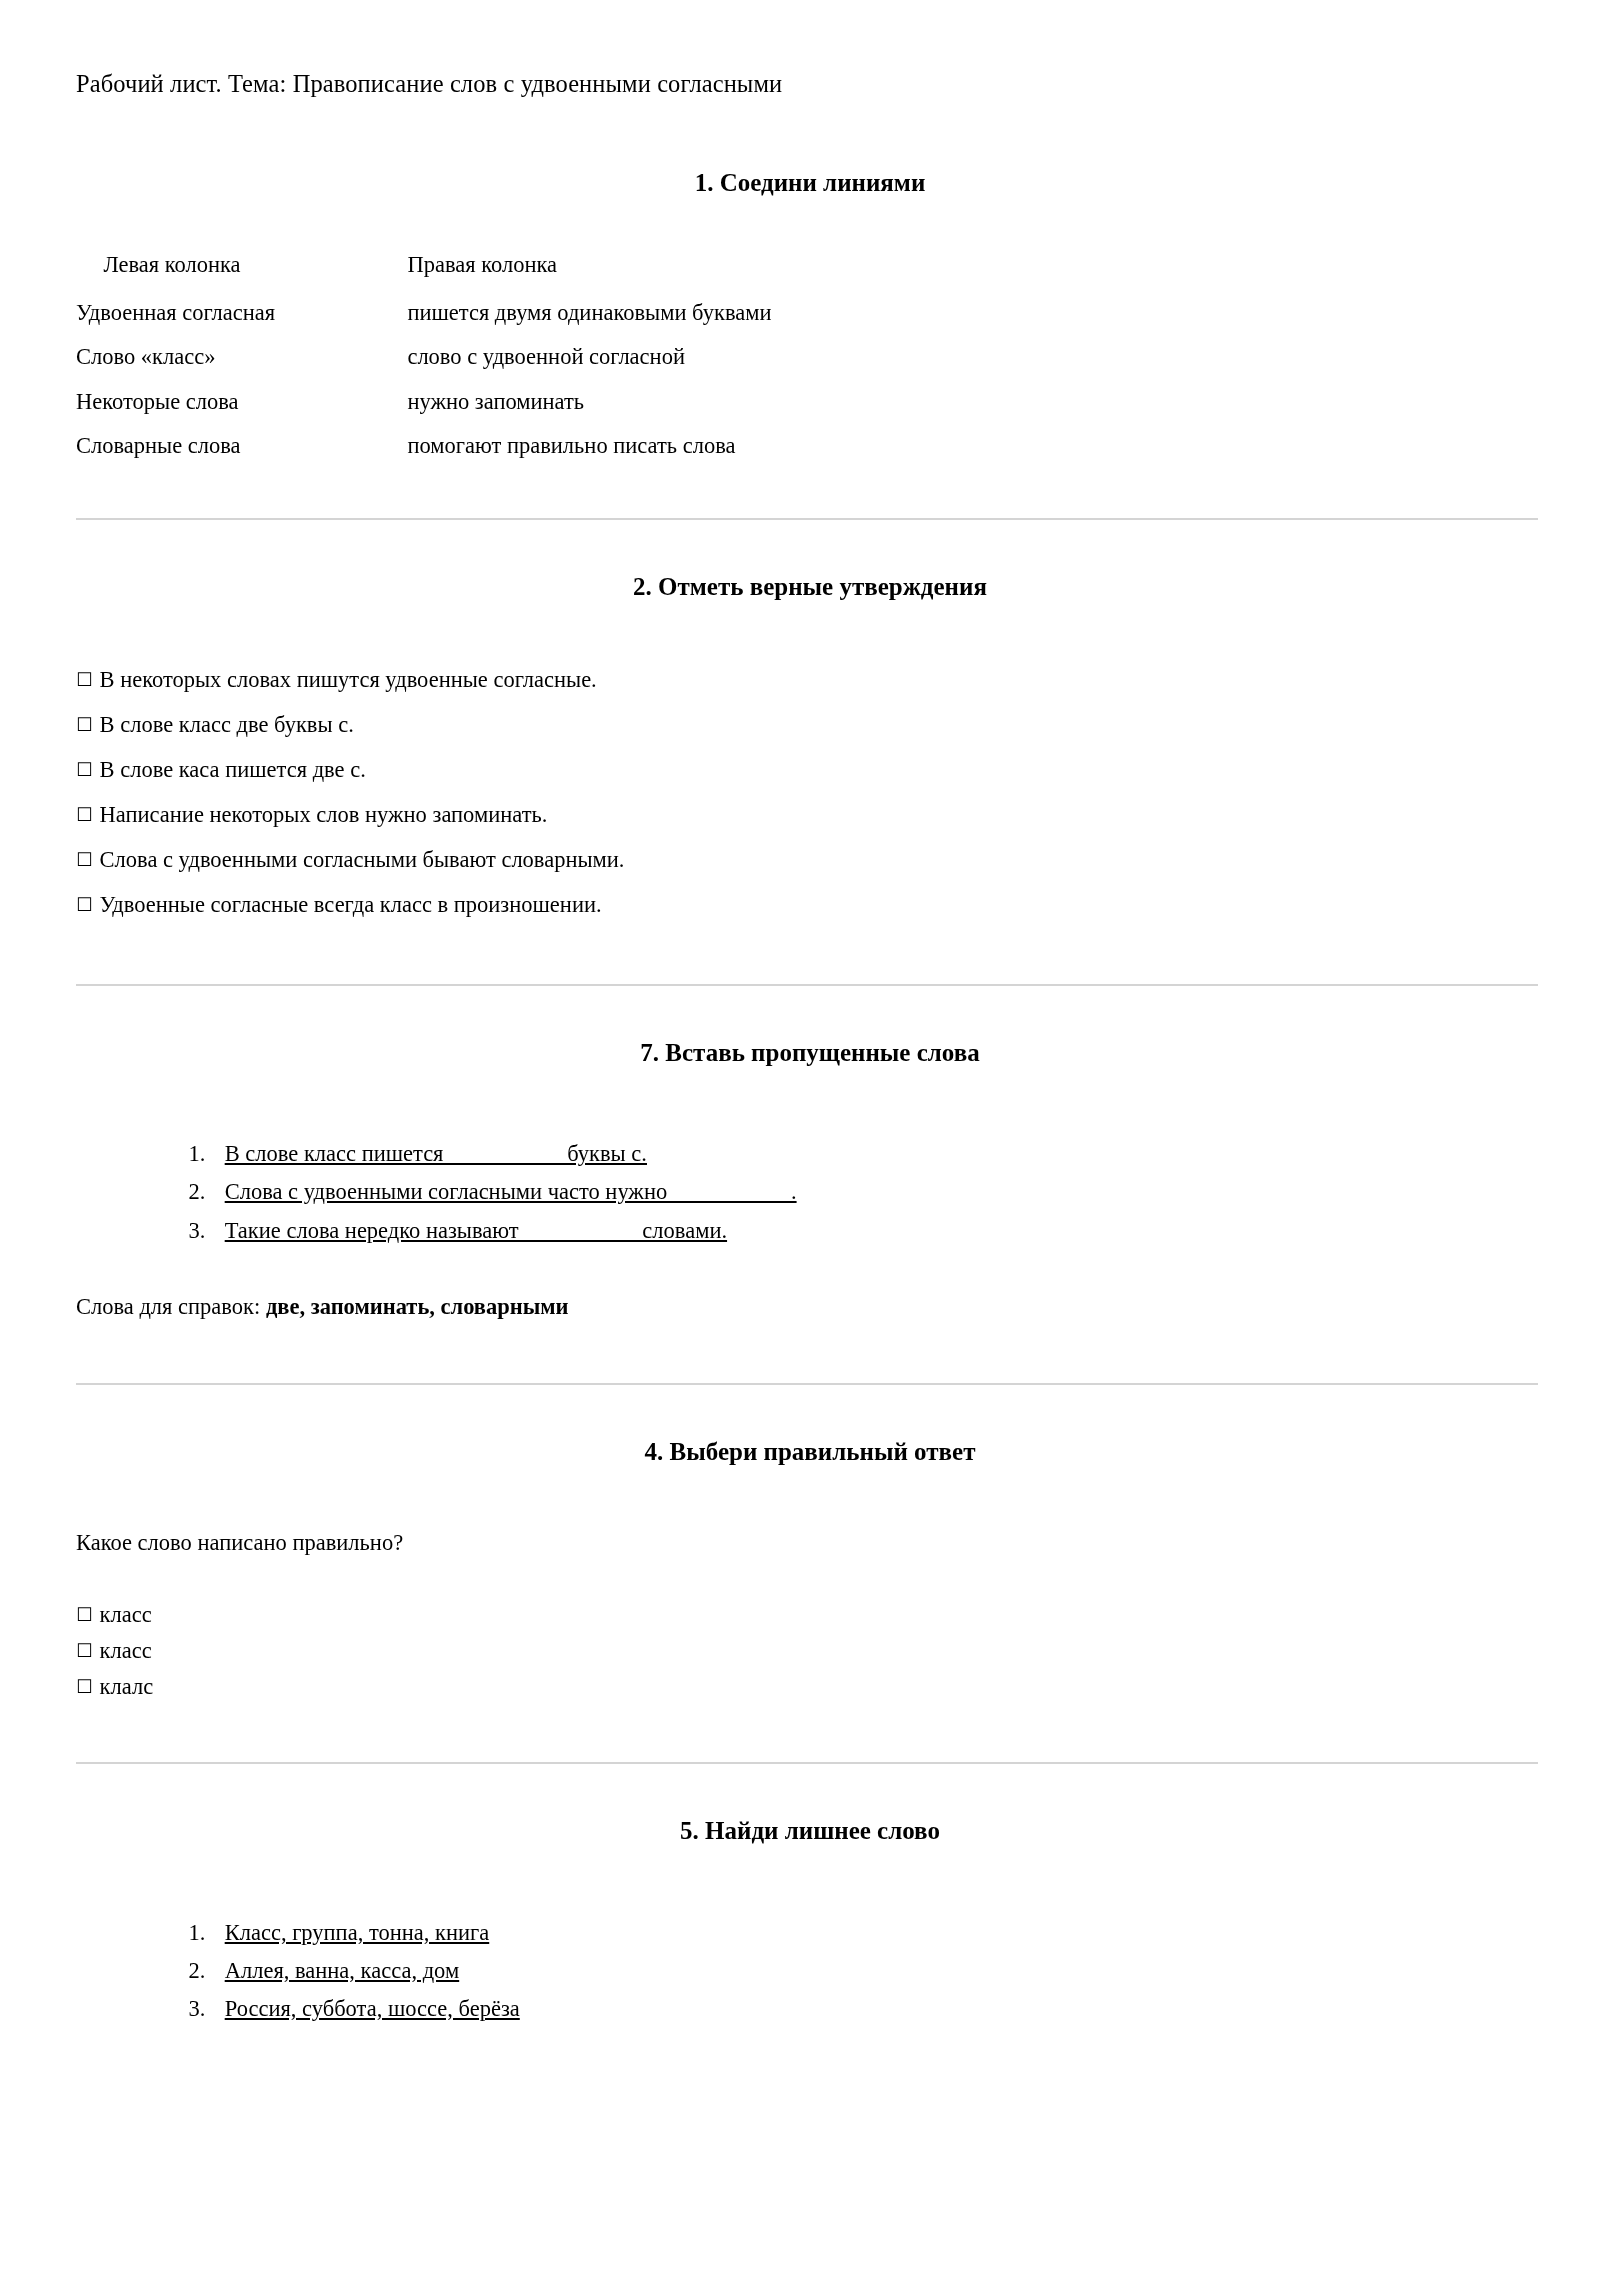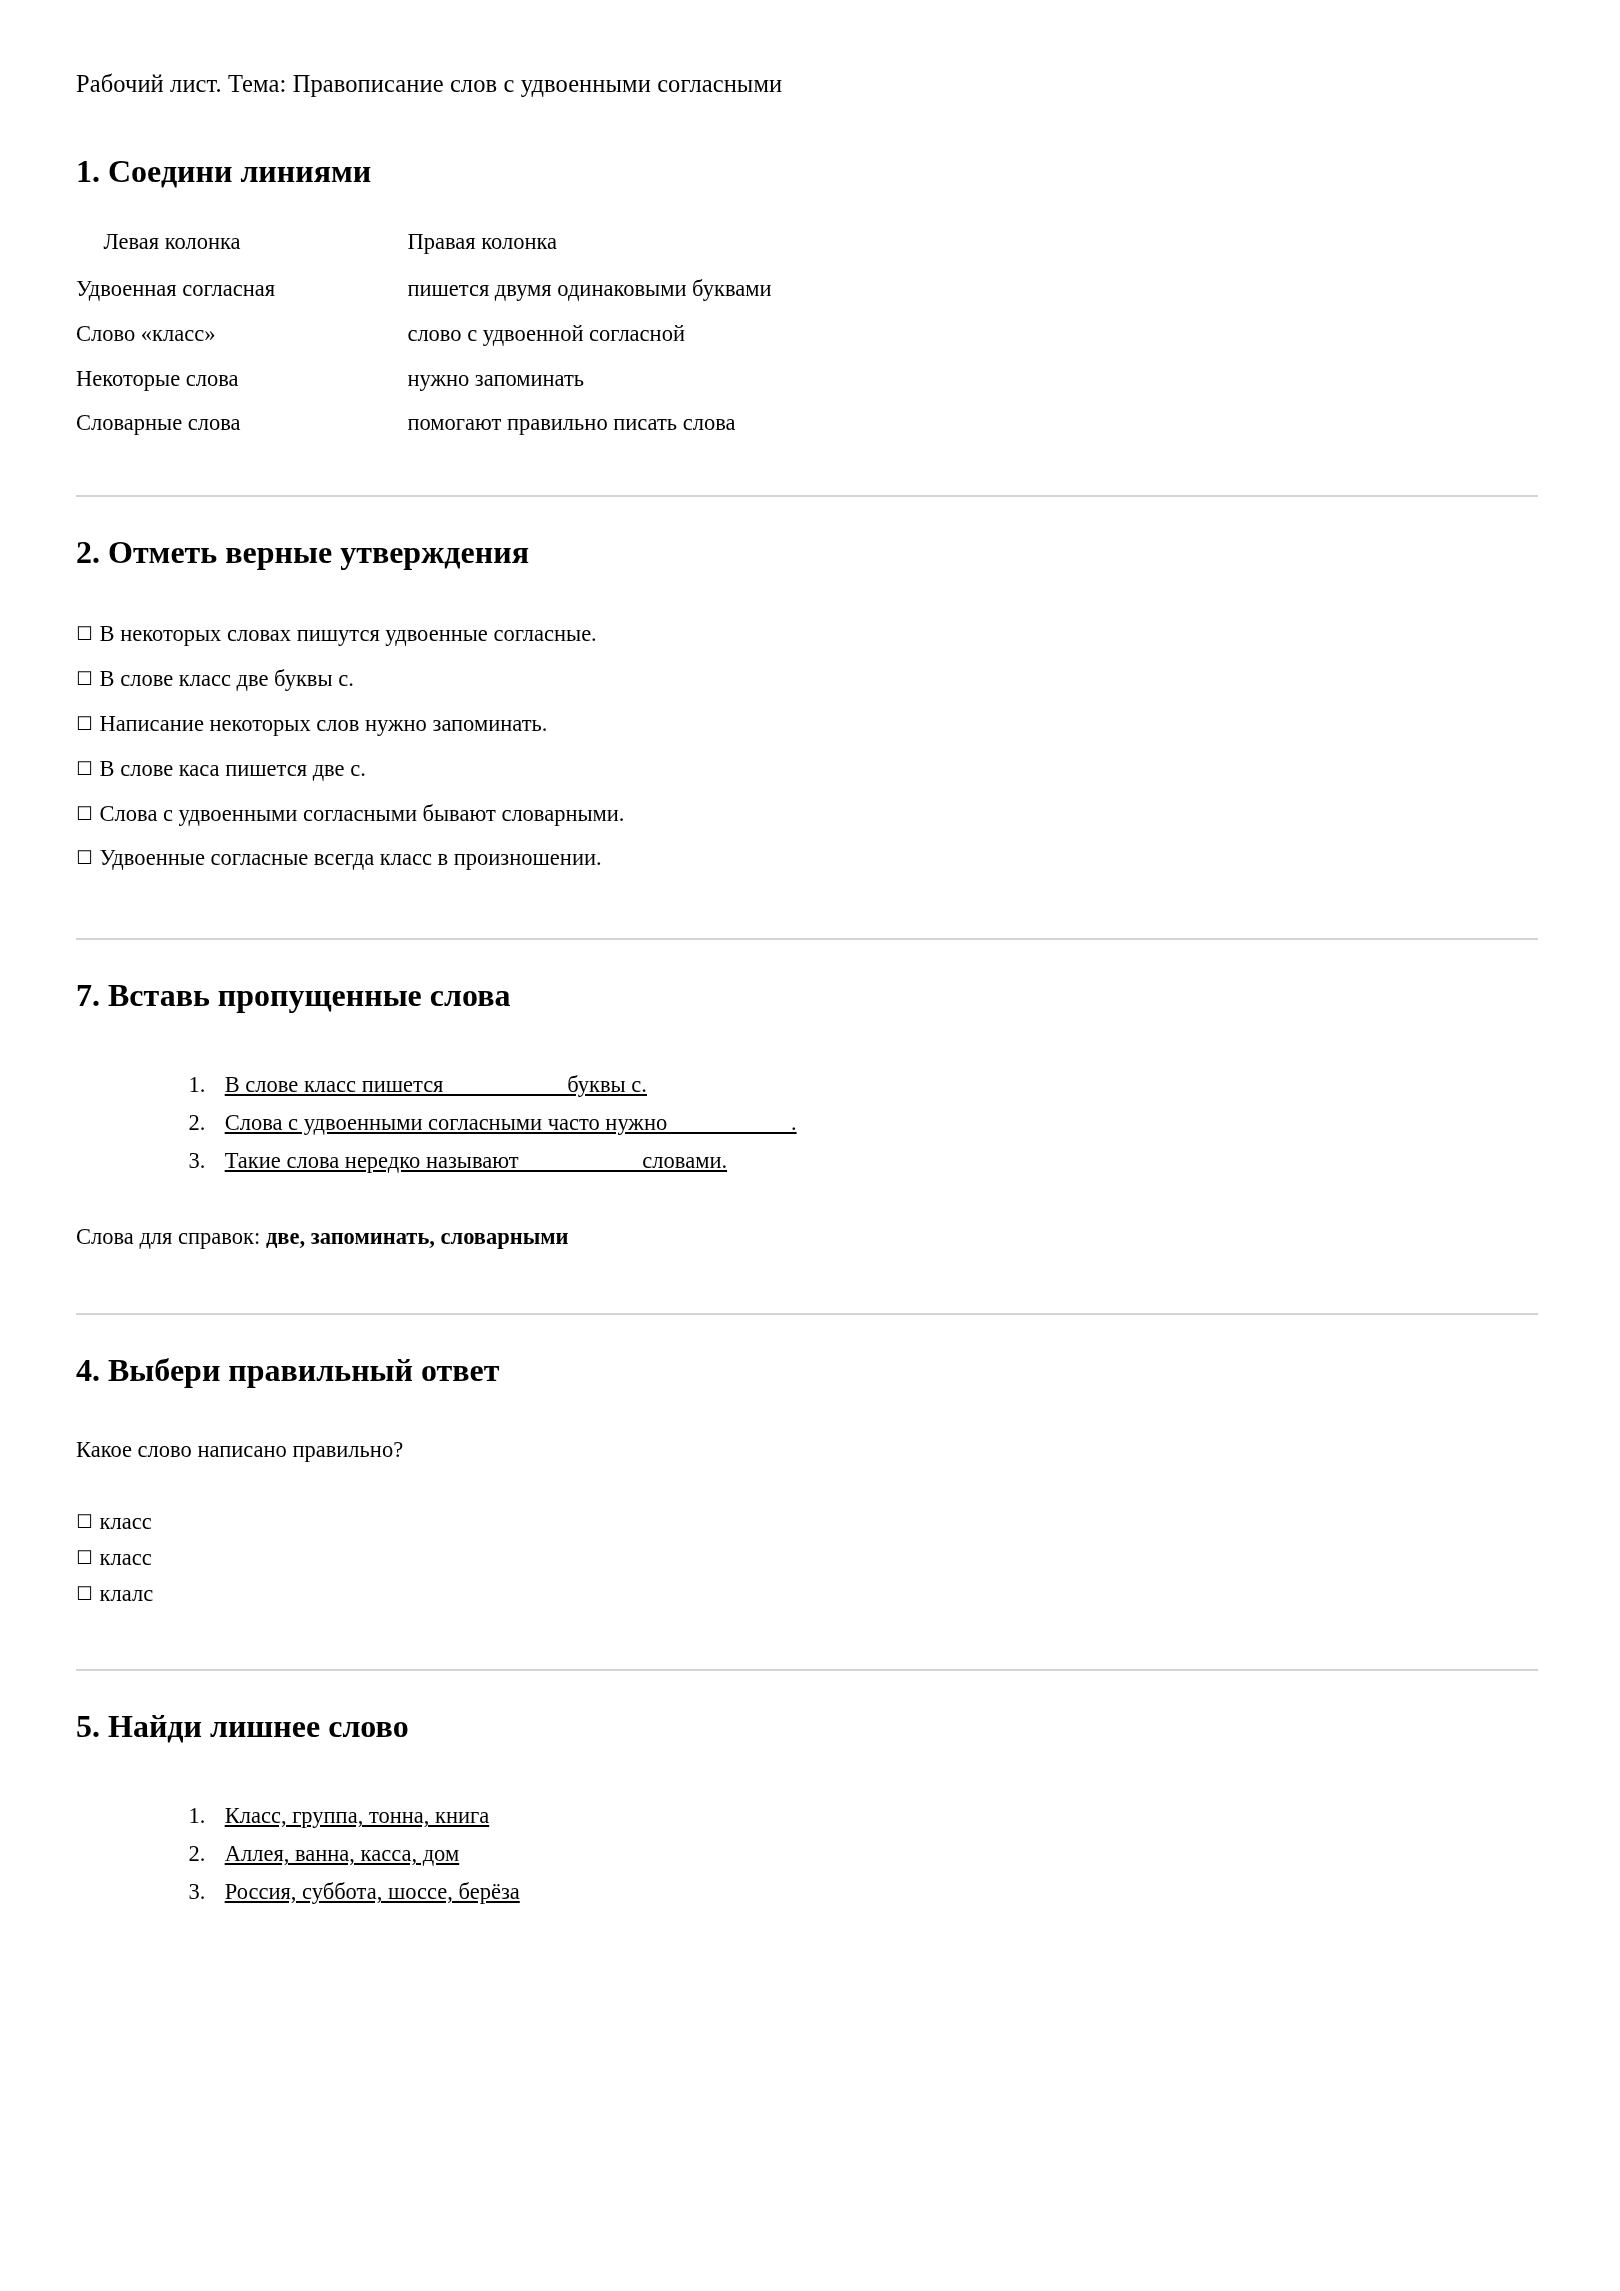--- a/index.html
+++ b/index.html
@@ -24,24 +24,25 @@
 
   .doc-title {
     font-size: 24.5px;
     font-weight: normal;
     line-height: 1.25;
     margin: 0 0 0 0;
     letter-spacing: 0.1px;
   }
 
   .section-heading {
-    font-size: 32px;
+    font-size: 25px;
     font-weight: bold;
     line-height: 1.25;
-    margin: 0;
+    margin: 16px;
+    text-align: center;
   }
 
   .sp-title-h1 { height: 51px; }
   .sp-h1-table { height: 35px; }
   .sp-rule-a   { height: 35px; }
   .sp-h2-list  { height: 47px; }
   .sp-h3-list  { height: 47px; }
   .sp-h4-q     { height: 45px; }
   .sp-q-opts   { height: 41px; }
   .sp-h5-list  { height: 47px; }
@@ -184,24 +185,24 @@
   <div class="sp-h2-list"></div>
 
   <ul class="check-list">
     <li class="check-item">
       <span class="cbox">☐</span><span class="check-text">В некоторых словах пишутся удвоенные согласные.</span>
     </li>
     <li class="check-item">
       <span class="cbox">☐</span><span class="check-text">В слове класс две буквы с.</span>
     </li>
     <li class="check-item">
+      <span class="cbox">☐</span><span class="check-text">В слове каса пишется две с.</span>
+    </li>
+    <li class="check-item">
       <span class="cbox">☐</span><span class="check-text">Написание некоторых слов нужно запоминать.</span>
-    </li>
-    <li class="check-item">
-      <span class="cbox">☐</span><span class="check-text">В слове каса пишется две с.</span>
     </li>
     <li class="check-item">
       <span class="cbox">☐</span><span class="check-text">Слова с удвоенными согласными бывают словарными.</span>
     </li>
     <li class="check-item">
       <span class="cbox">☐</span><span class="check-text">Удвоенные согласные всегда класс в произношении.</span>
     </li>
   </ul>
 
   <div class="rule-wrap-2">

